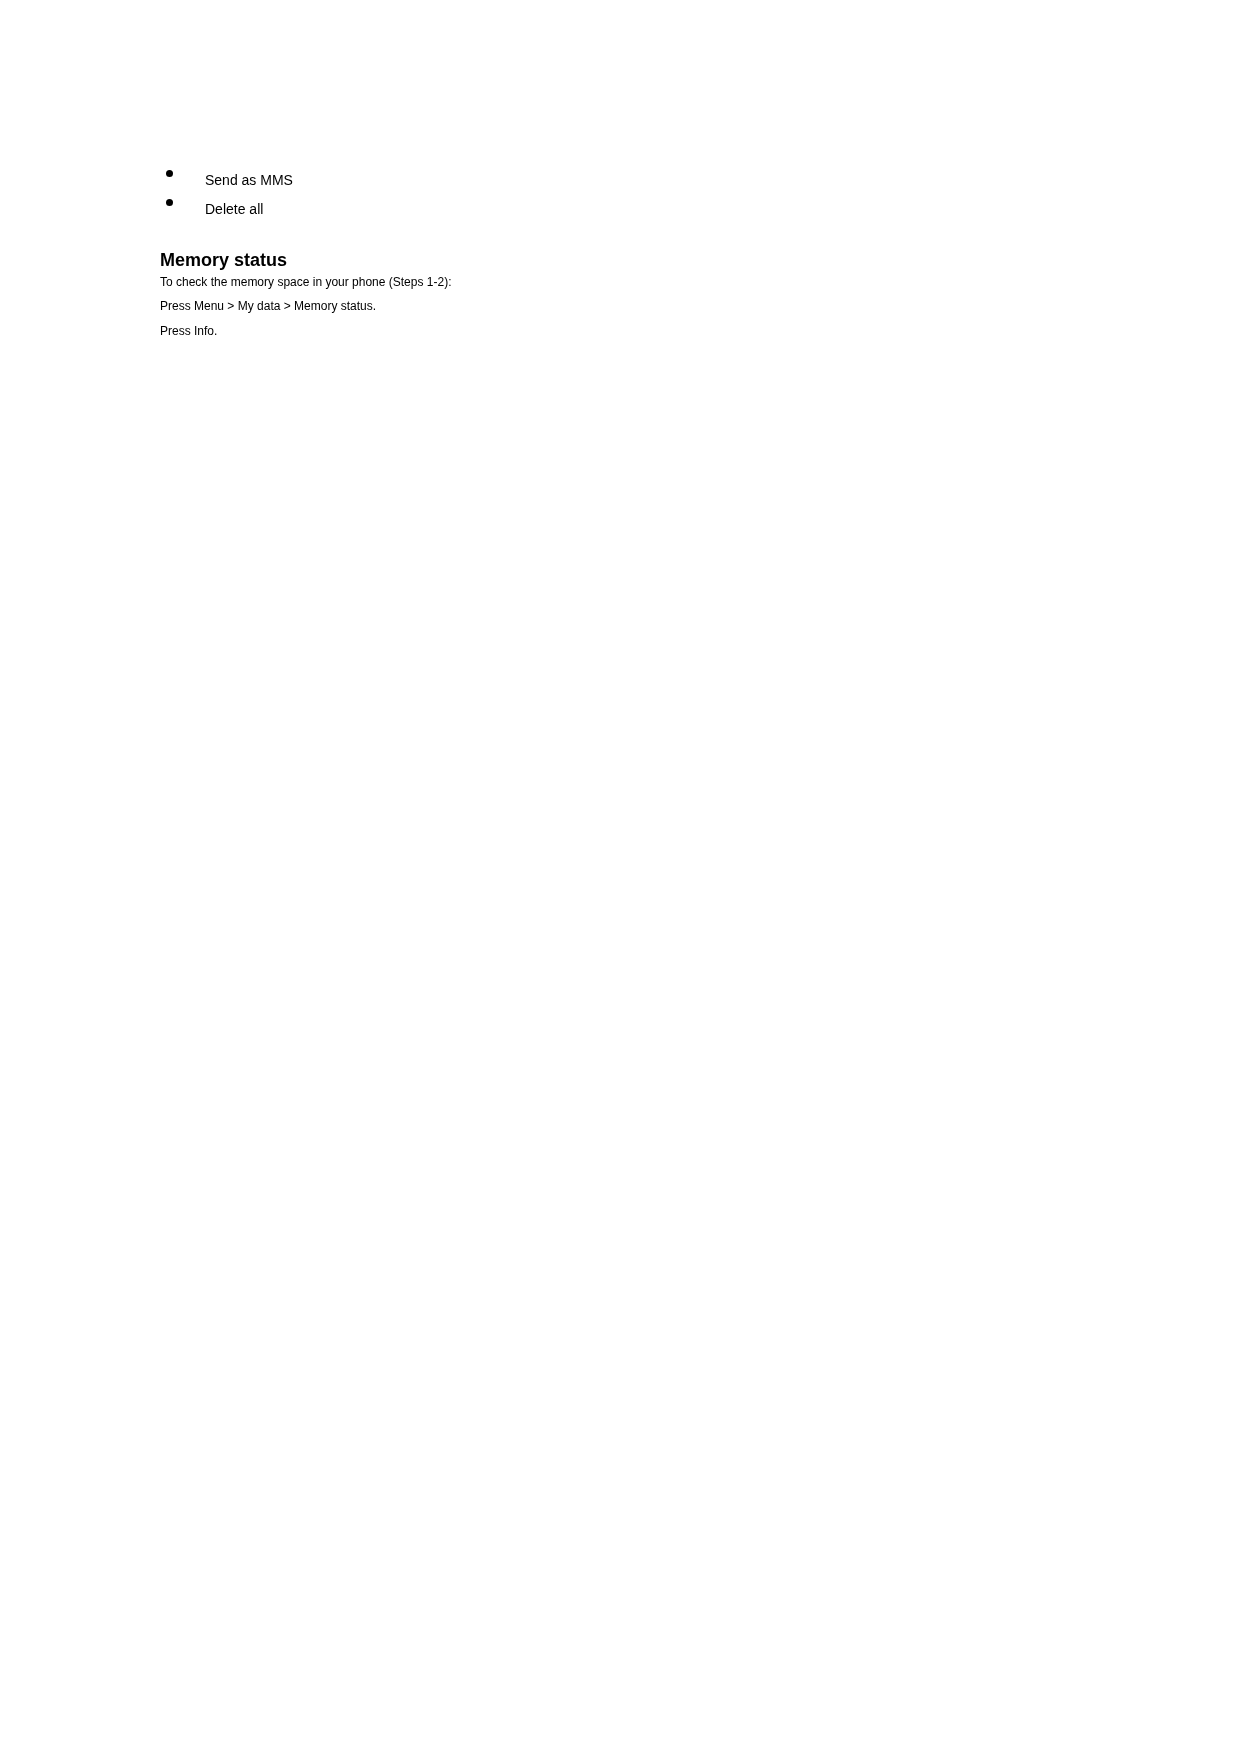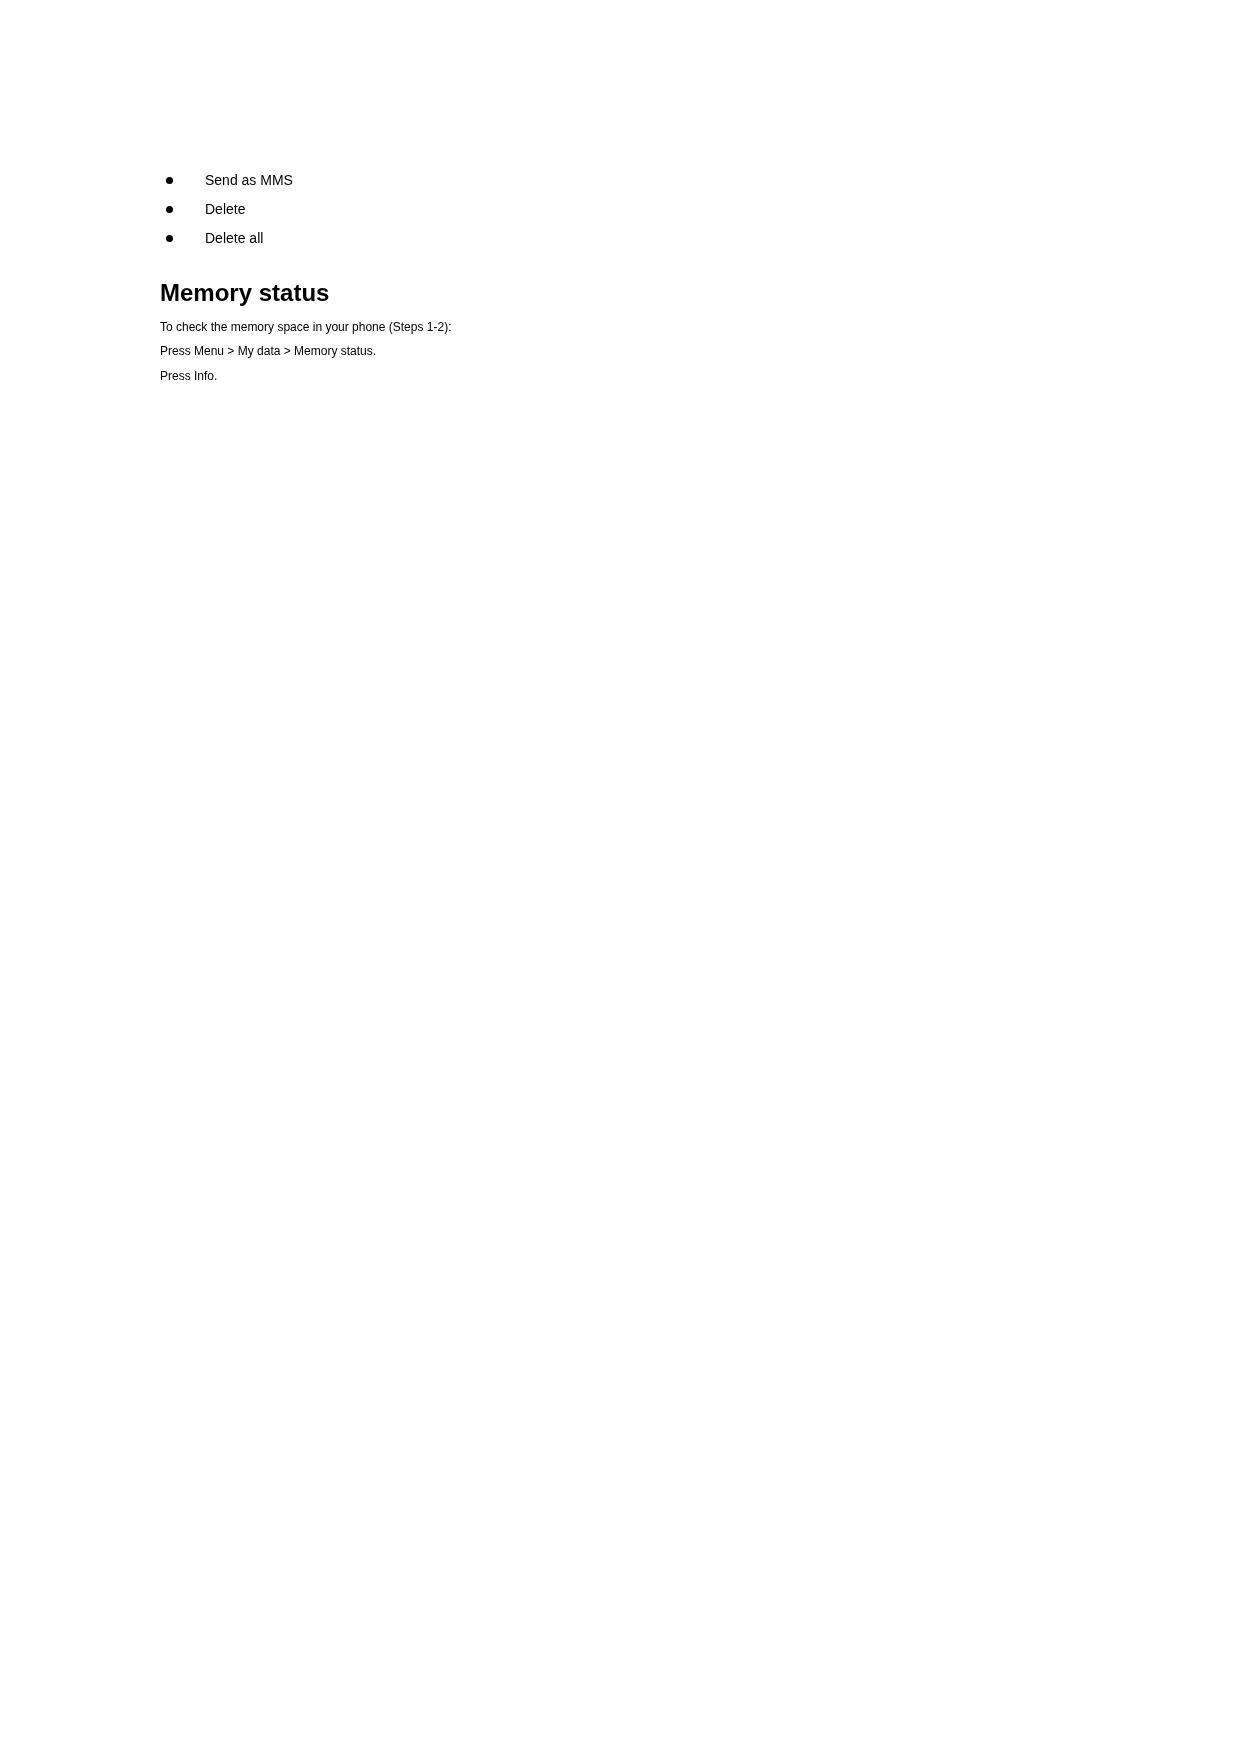--- a/index.html
+++ b/index.html
@@ -14,59 +14,54 @@
       font-family: Arial, Helvetica, sans-serif;
       color: #000000;
       padding: 170px 160px;
     }
     .bullet-list {
       list-style: none;
       margin-bottom: 30px;
     }
     .bullet-item {
       display: flex;
-      align-items: center;
       margin-bottom: 8px;
       font-size: 14px;
       line-height: 1.5;
     }
     .bullet {
       width: 7px;
       height: 7px;
       background: #000000;
       border-radius: 50%;
       margin-left: 6px;
       margin-right: 32px;
       flex-shrink: 0;
     }
     .heading {
-      font-size: 24px;
+      font-size: 18px;
       font-weight: bold;
-      margin-bottom: 10px;
+      margin-bottom: 1px;
     }
     .paragraph {
       font-size: 12px;
       line-height: 1.7;
       margin-bottom: 4px;
     }
   </style>
 </head>
 <body>
 
 <ul class="bullet-list">
   <li class="bullet-item">
     <span class="bullet"></span>
     <span>Send as MMS</span>
   </li>
   <li class="bullet-item">
     <span class="bullet"></span>
-    <span>Delete</span>
-  </li>
-  <li class="bullet-item">
-    <span class="bullet"></span>
     <span>Delete all</span>
   </li>
 </ul>
 
 <h2 class="heading">Memory status</h2>
 <p class="paragraph">To check the memory space in your phone (Steps 1-2):</p>
 <p class="paragraph">Press Menu &gt; My data &gt; Memory status.</p>
 <p class="paragraph">Press Info.</p>
 
 </body></html>

